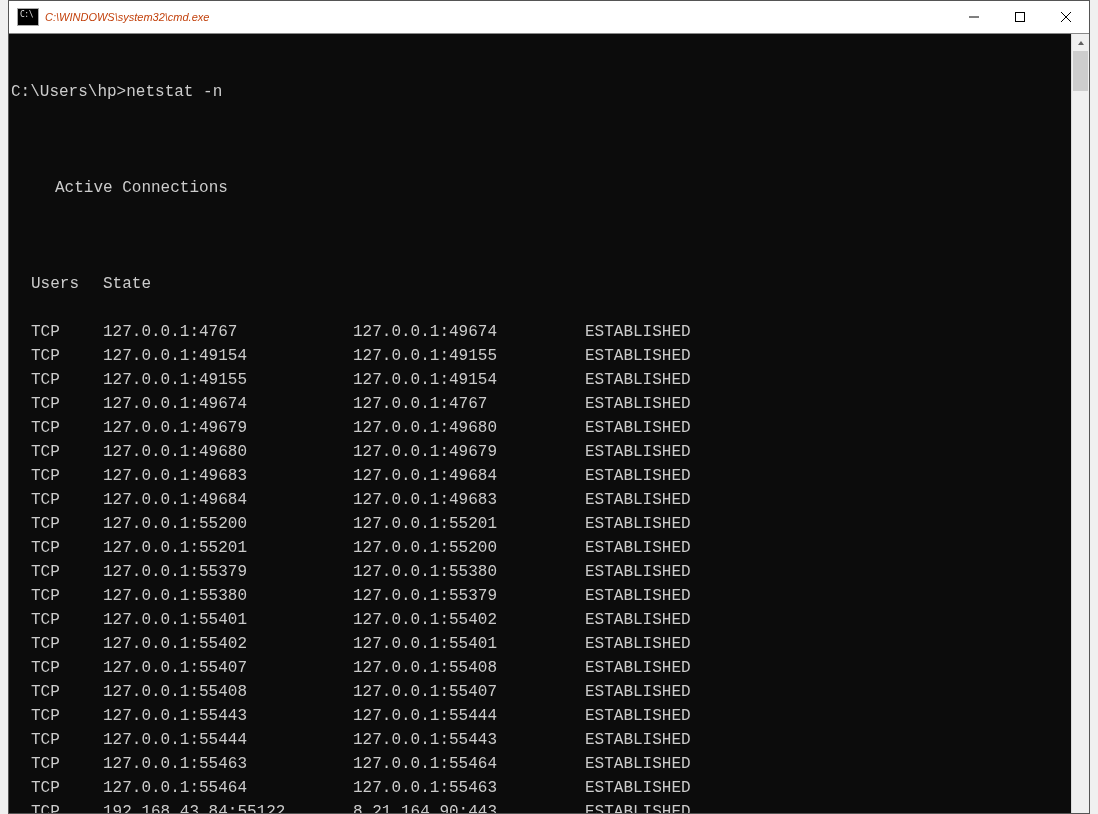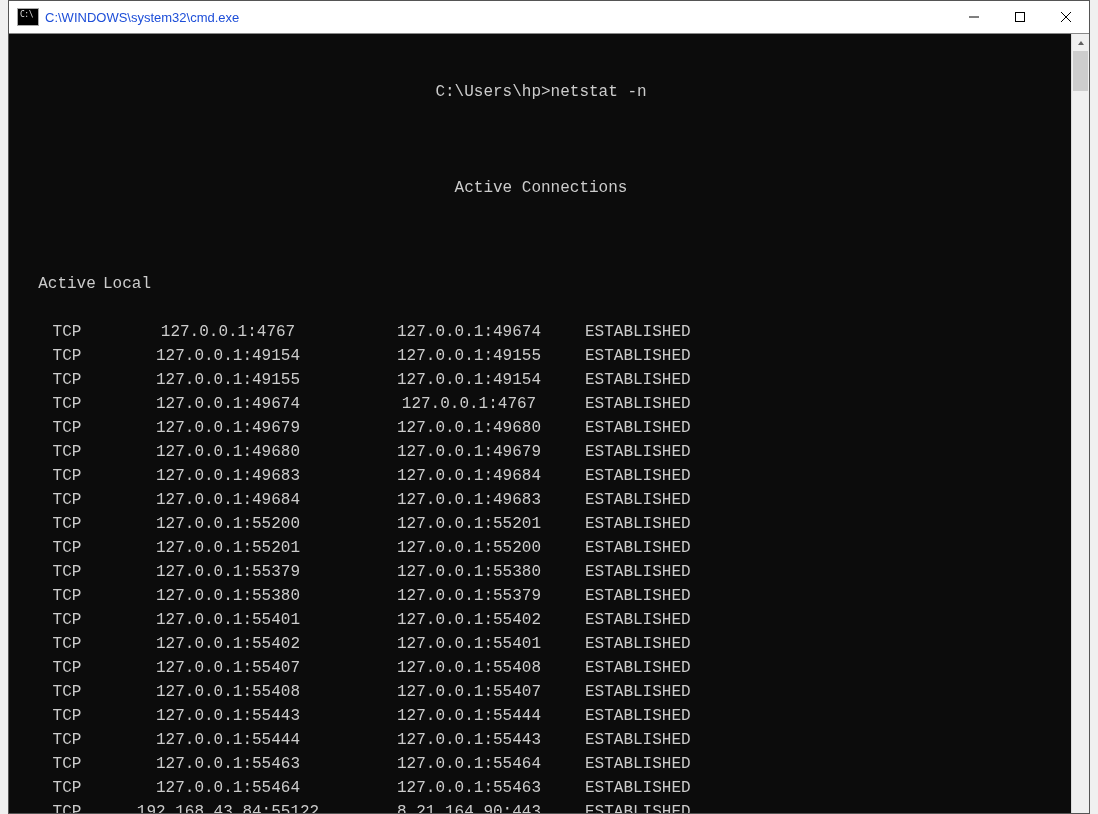--- a/index.html
+++ b/index.html
@@ -44,23 +44,24 @@
     content: "C:\\";
     position: absolute;
     color: #ddd;
     font-size: 8px;
     left: 2px;
     top: 1px;
     font-family: Consolas, monospace;
     letter-spacing: -0.5px;
   }
   .titlebar .title-text {
-    font-size: 13px;
-    color: #1d4ed8;
+    font-size: 11px;
+    color: #c2410c;
     flex: 1 1 auto;
+    font-style: italic;
   }
   .titlebar .win-buttons {
     display: flex;
     height: 100%;
   }
   .titlebar .win-btn {
     width: 46px;
     height: 100%;
     display: flex;
     align-items: center;
@@ -71,21 +72,20 @@
     height: 12px;
     stroke: #000;
     stroke-width: 1;
     fill: none;
   }
   .console-wrap {
     flex: 1 1 auto;
     background: #4d7c0f;
     display: flex;
     min-height: 0;
-    text-align: center;
   }
   .console {
     flex: 1 1 auto;
     background: #0c0c0c;
     color: #cccccc;
     font-family: Consolas, "Courier New", monospace;
     font-size: 16px;
     line-height: 24px;
     white-space: pre;
     padding-top: 22px;   
@@ -127,20 +127,21 @@
   }
   .prompt-line {
     color: #cccccc;
     padding-left: 2px;
   }
   .blank-line {
     height: 24px;
   }
   .heading-line {
     padding-left: 2px;
+    margin-left: 44px;
   }
   .table-row {
     display: flex;
     padding-left: 2px;
   }
   .col-indent { width: 20px; flex:0 0 auto; }
   .col-proto  { width: 72px;  flex:0 0 auto; }
   .col-local  { width: 250px; flex:0 0 auto; }
   .col-foreign{ width: 232px; flex:0 0 auto; }
   .col-state  { flex: 0 0 auto; }
@@ -172,21 +173,21 @@
       </div>
     </div>
   </div>
 
   <div class="console-wrap">
     <div class="console">
 <div class="prompt-line"><span>C:\Users\hp&gt;</span><span>netstat -n</span></div>
 <div class="blank-line"></div>
 <div class="heading-line">Active Connections</div>
 <div class="blank-line"></div>
-<div class="table-row"><span class="col-indent"></span><span class="col-proto">Active</span><span class="col-state">Local</span></div>
+<div class="table-row"><span class="col-indent"></span><span class="col-proto">Users</span><span class="col-state">State</span></div>
 <div id="rows-container"><div class="table-row"><span class="col-indent"></span><span class="col-proto">TCP</span><span class="col-local">127.0.0.1:4767</span><span class="col-foreign">127.0.0.1:49674</span><span class="col-state">ESTABLISHED</span></div><div class="table-row"><span class="col-indent"></span><span class="col-proto">TCP</span><span class="col-local">127.0.0.1:49154</span><span class="col-foreign">127.0.0.1:49155</span><span class="col-state">ESTABLISHED</span></div><div class="table-row"><span class="col-indent"></span><span class="col-proto">TCP</span><span class="col-local">127.0.0.1:49155</span><span class="col-foreign">127.0.0.1:49154</span><span class="col-state">ESTABLISHED</span></div><div class="table-row"><span class="col-indent"></span><span class="col-proto">TCP</span><span class="col-local">127.0.0.1:49674</span><span class="col-foreign">127.0.0.1:4767</span><span class="col-state">ESTABLISHED</span></div><div class="table-row"><span class="col-indent"></span><span class="col-proto">TCP</span><span class="col-local">127.0.0.1:49679</span><span class="col-foreign">127.0.0.1:49680</span><span class="col-state">ESTABLISHED</span></div><div class="table-row"><span class="col-indent"></span><span class="col-proto">TCP</span><span class="col-local">127.0.0.1:49680</span><span class="col-foreign">127.0.0.1:49679</span><span class="col-state">ESTABLISHED</span></div><div class="table-row"><span class="col-indent"></span><span class="col-proto">TCP</span><span class="col-local">127.0.0.1:49683</span><span class="col-foreign">127.0.0.1:49684</span><span class="col-state">ESTABLISHED</span></div><div class="table-row"><span class="col-indent"></span><span class="col-proto">TCP</span><span class="col-local">127.0.0.1:49684</span><span class="col-foreign">127.0.0.1:49683</span><span class="col-state">ESTABLISHED</span></div><div class="table-row"><span class="col-indent"></span><span class="col-proto">TCP</span><span class="col-local">127.0.0.1:55200</span><span class="col-foreign">127.0.0.1:55201</span><span class="col-state">ESTABLISHED</span></div><div class="table-row"><span class="col-indent"></span><span class="col-proto">TCP</span><span class="col-local">127.0.0.1:55201</span><span class="col-foreign">127.0.0.1:55200</span><span class="col-state">ESTABLISHED</span></div><div class="table-row"><span class="col-indent"></span><span class="col-proto">TCP</span><span class="col-local">127.0.0.1:55379</span><span class="col-foreign">127.0.0.1:55380</span><span class="col-state">ESTABLISHED</span></div><div class="table-row"><span class="col-indent"></span><span class="col-proto">TCP</span><span class="col-local">127.0.0.1:55380</span><span class="col-foreign">127.0.0.1:55379</span><span class="col-state">ESTABLISHED</span></div><div class="table-row"><span class="col-indent"></span><span class="col-proto">TCP</span><span class="col-local">127.0.0.1:55401</span><span class="col-foreign">127.0.0.1:55402</span><span class="col-state">ESTABLISHED</span></div><div class="table-row"><span class="col-indent"></span><span class="col-proto">TCP</span><span class="col-local">127.0.0.1:55402</span><span class="col-foreign">127.0.0.1:55401</span><span class="col-state">ESTABLISHED</span></div><div class="table-row"><span class="col-indent"></span><span class="col-proto">TCP</span><span class="col-local">127.0.0.1:55407</span><span class="col-foreign">127.0.0.1:55408</span><span class="col-state">ESTABLISHED</span></div><div class="table-row"><span class="col-indent"></span><span class="col-proto">TCP</span><span class="col-local">127.0.0.1:55408</span><span class="col-foreign">127.0.0.1:55407</span><span class="col-state">ESTABLISHED</span></div><div class="table-row"><span class="col-indent"></span><span class="col-proto">TCP</span><span class="col-local">127.0.0.1:55443</span><span class="col-foreign">127.0.0.1:55444</span><span class="col-state">ESTABLISHED</span></div><div class="table-row"><span class="col-indent"></span><span class="col-proto">TCP</span><span class="col-local">127.0.0.1:55444</span><span class="col-foreign">127.0.0.1:55443</span><span class="col-state">ESTABLISHED</span></div><div class="table-row"><span class="col-indent"></span><span class="col-proto">TCP</span><span class="col-local">127.0.0.1:55463</span><span class="col-foreign">127.0.0.1:55464</span><span class="col-state">ESTABLISHED</span></div><div class="table-row"><span class="col-indent"></span><span class="col-proto">TCP</span><span class="col-local">127.0.0.1:55464</span><span class="col-foreign">127.0.0.1:55463</span><span class="col-state">ESTABLISHED</span></div><div class="table-row"><span class="col-indent"></span><span class="col-proto">TCP</span><span class="col-local">192.168.43.84:55122</span><span class="col-foreign">8.21.164.90:443</span><span class="col-state">ESTABLISHED</span></div></div>
     </div>
 
     <div class="scrollbar">
       <div class="scroll-arrow">
         <svg viewBox="0 0 8 8">
             <polygon points="4,2 7,6 1,6"></polygon>
           </svg>
       </div>
       <div class="scroll-track">

